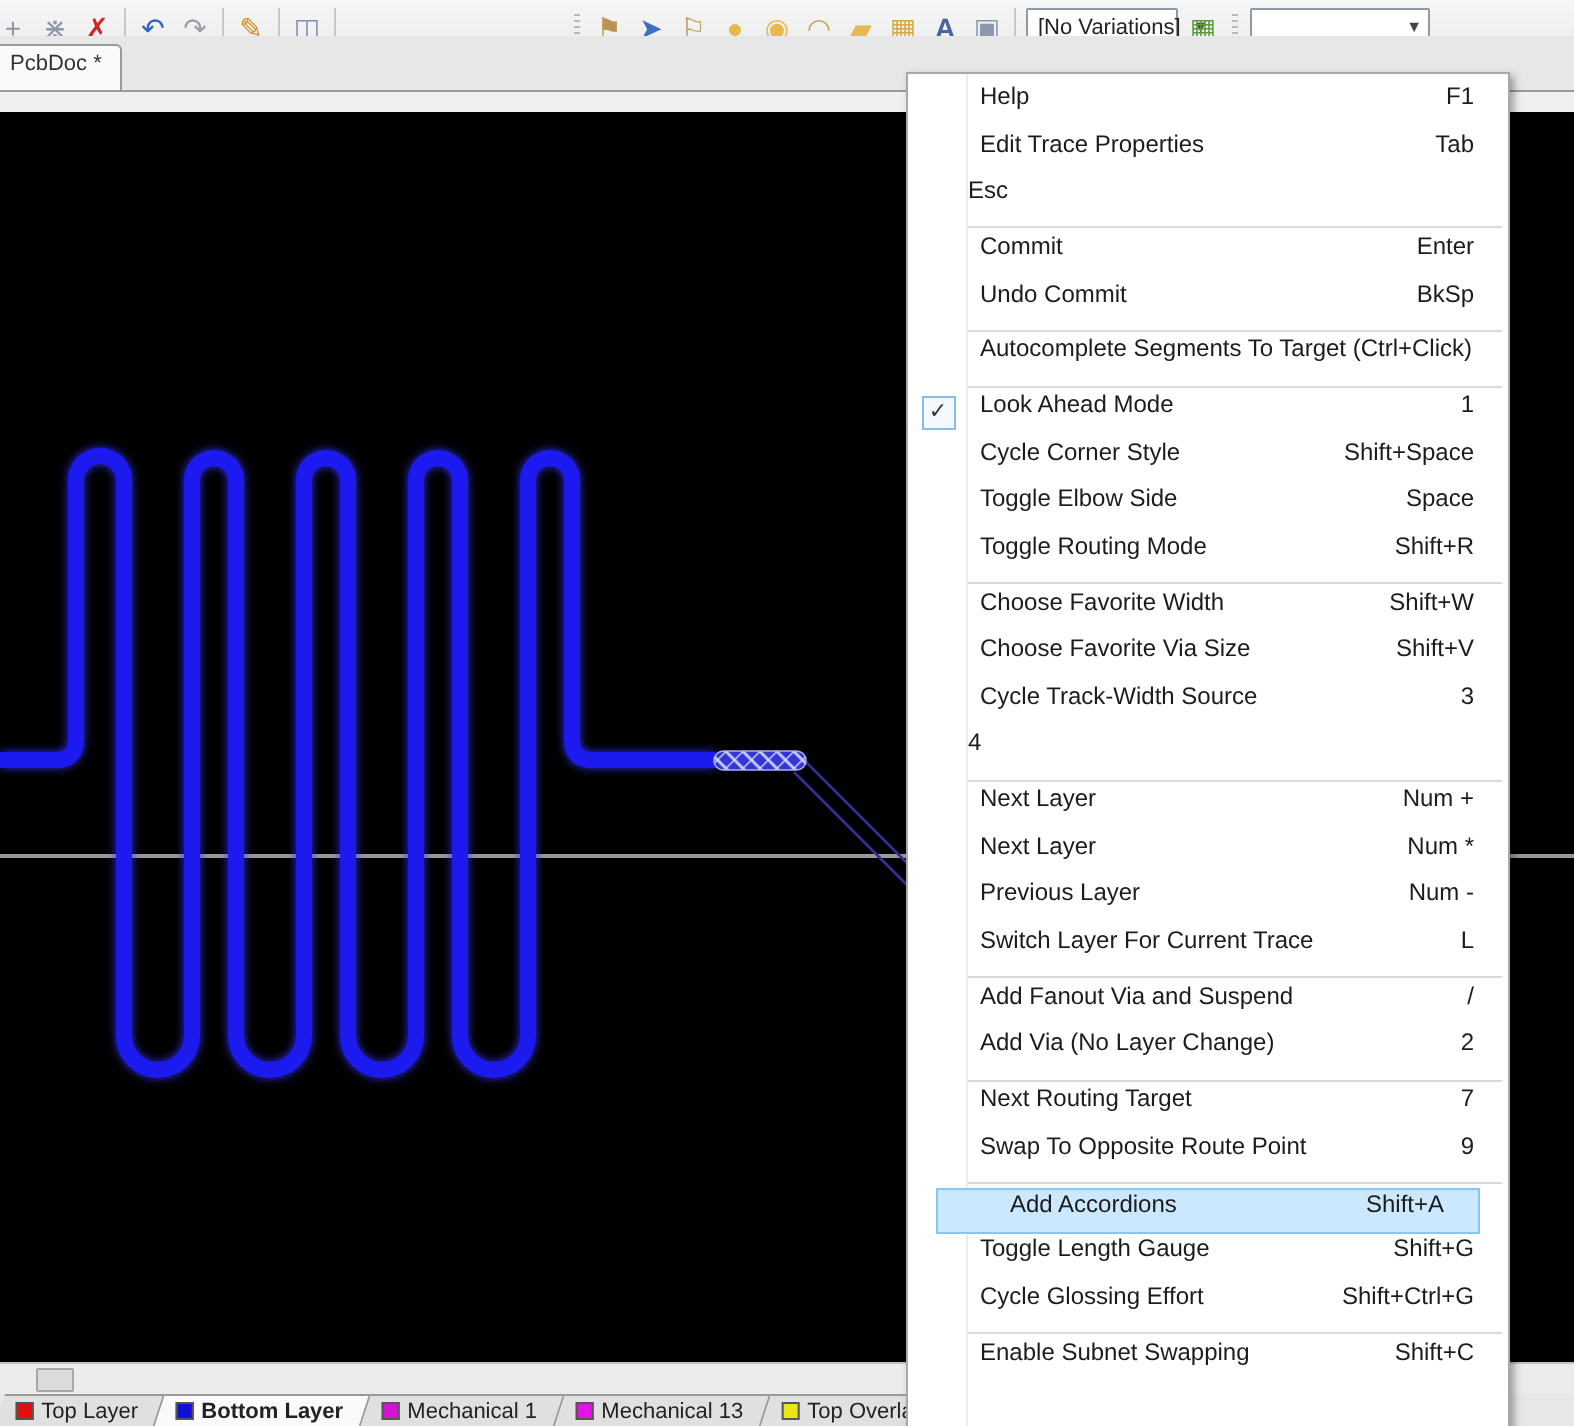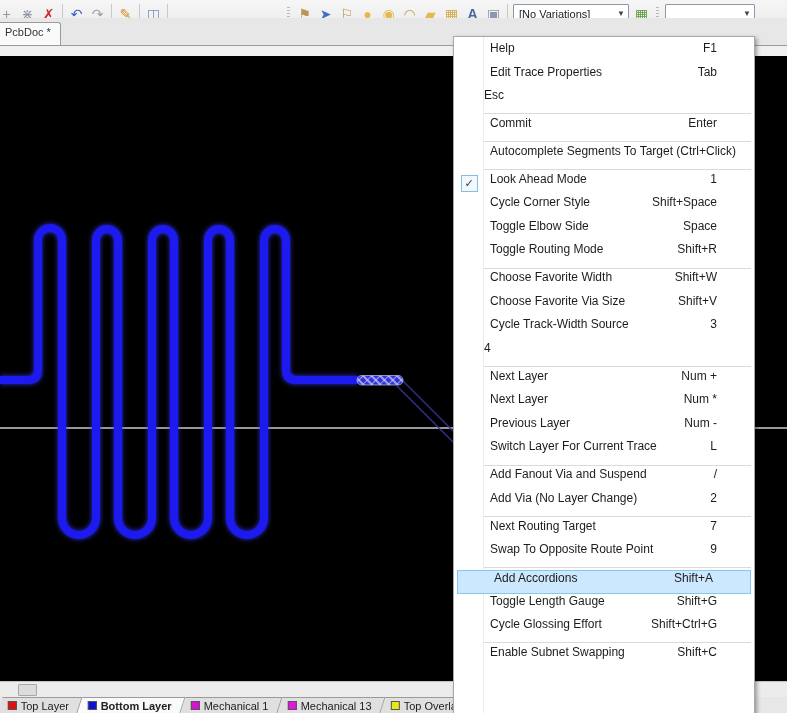--- a/index.html
+++ b/index.html
@@ -56,22 +56,22 @@
   .menu { position:absolute; top:36px; left:453px; width:302px; height:700px;
     background:#fff; border:1px solid #a8a8a8; box-shadow:2px 2px 4px rgba(0,0,0,.35);
     z-index:10; padding-top:4px; font-size:12px; color:#1c1c1c; }
   .gutter-line { position:absolute; left:29px; top:0; bottom:0; width:1px; background:#ececec; }
   .menu-item { position:relative; display:flex; height:23.6px;
     cursor:default; }
   .menu-item .gut { flex:0 0 30px; display:flex; align-items:center; justify-content:center; }
   .menu-item .chk { width:17px; height:17px; border:1px solid #86bde4; background:#f2f8fd;
     font-size:11px; line-height:15px; text-align:center; color:#333; }
   .menu-item .lab { flex:1 1 auto; padding-left:6px; white-space:nowrap; }
-  .menu-item .sc  { flex:0 0 auto; padding-right:37px; text-align:right; white-space:nowrap; }
-  .menu-item.hl { background:#cbe8ff; border:1px solid #84c7f0; margin:0 3px;
+  .menu-item .sc  { flex:0 0 auto; padding-right:17px; text-align:right; white-space:nowrap; }
+  .menu-item.hl { background:#cbe8ff; border:1px solid #84c7f0; margin:0 14px;
     height:23.6px; }
   .menu-sep { height:1px; background:#dadada; margin:1.6px 3px 1.6px 30px; }
 </style>
 </head>
 <body>
 
 <div id="app">
 
   <div class="toolbar">
       <div class="tb-icon" style="color: rgb(143, 152, 168);">
@@ -128,21 +128,21 @@
       <div class="tb-icon" style="color: rgb(211, 171, 67);">
         <span>▦</span>
       </div>
       <div class="tb-icon" style="color: rgb(73, 101, 156); font-weight: bold;">
         <span>A</span>
       </div>
       <div class="tb-icon" style="color: rgb(138, 151, 173);">
         <span>▣</span>
       </div>
       <div class="tb-sep"></div>
-      <div class="tb-combo" style="width: 116px;">
+      <div class="tb-combo" style="width: 76px;">
         <span>[No Variations]</span>
         <span class="arrow">▼</span>
       </div>
       <div class="tb-icon" style="color: rgb(93, 154, 61);">
         <span>▦</span>
       </div>
       <div class="tb-grip"></div>
       <div class="tb-combo" style="width: 90px;">
         <span></span>
         <span class="arrow">▼</span>
@@ -225,20 +225,25 @@
         <div class="menu-item">
           <span class="gut"></span>
           <span class="sc">Esc</span>
         </div>
         <div class="menu-sep"></div>
         <div class="menu-item">
           <span class="gut"></span>
           <span class="lab">Commit</span>
           <span class="sc">Enter</span>
         </div>
+        <div class="menu-item">
+          <span class="gut"></span>
+          <span class="lab">Undo Commit</span>
+          <span class="sc">BkSp</span>
+        </div>
         <div class="menu-sep"></div>
         <div class="menu-item">
           <span class="gut"></span>
           <span class="lab">Autocomplete Segments To Target (Ctrl+Click)</span>
           <span class="sc"></span>
         </div>
         <div class="menu-sep"></div>
         <div class="menu-item">
           <span class="gut">
             <span class="chk">✓</span>

